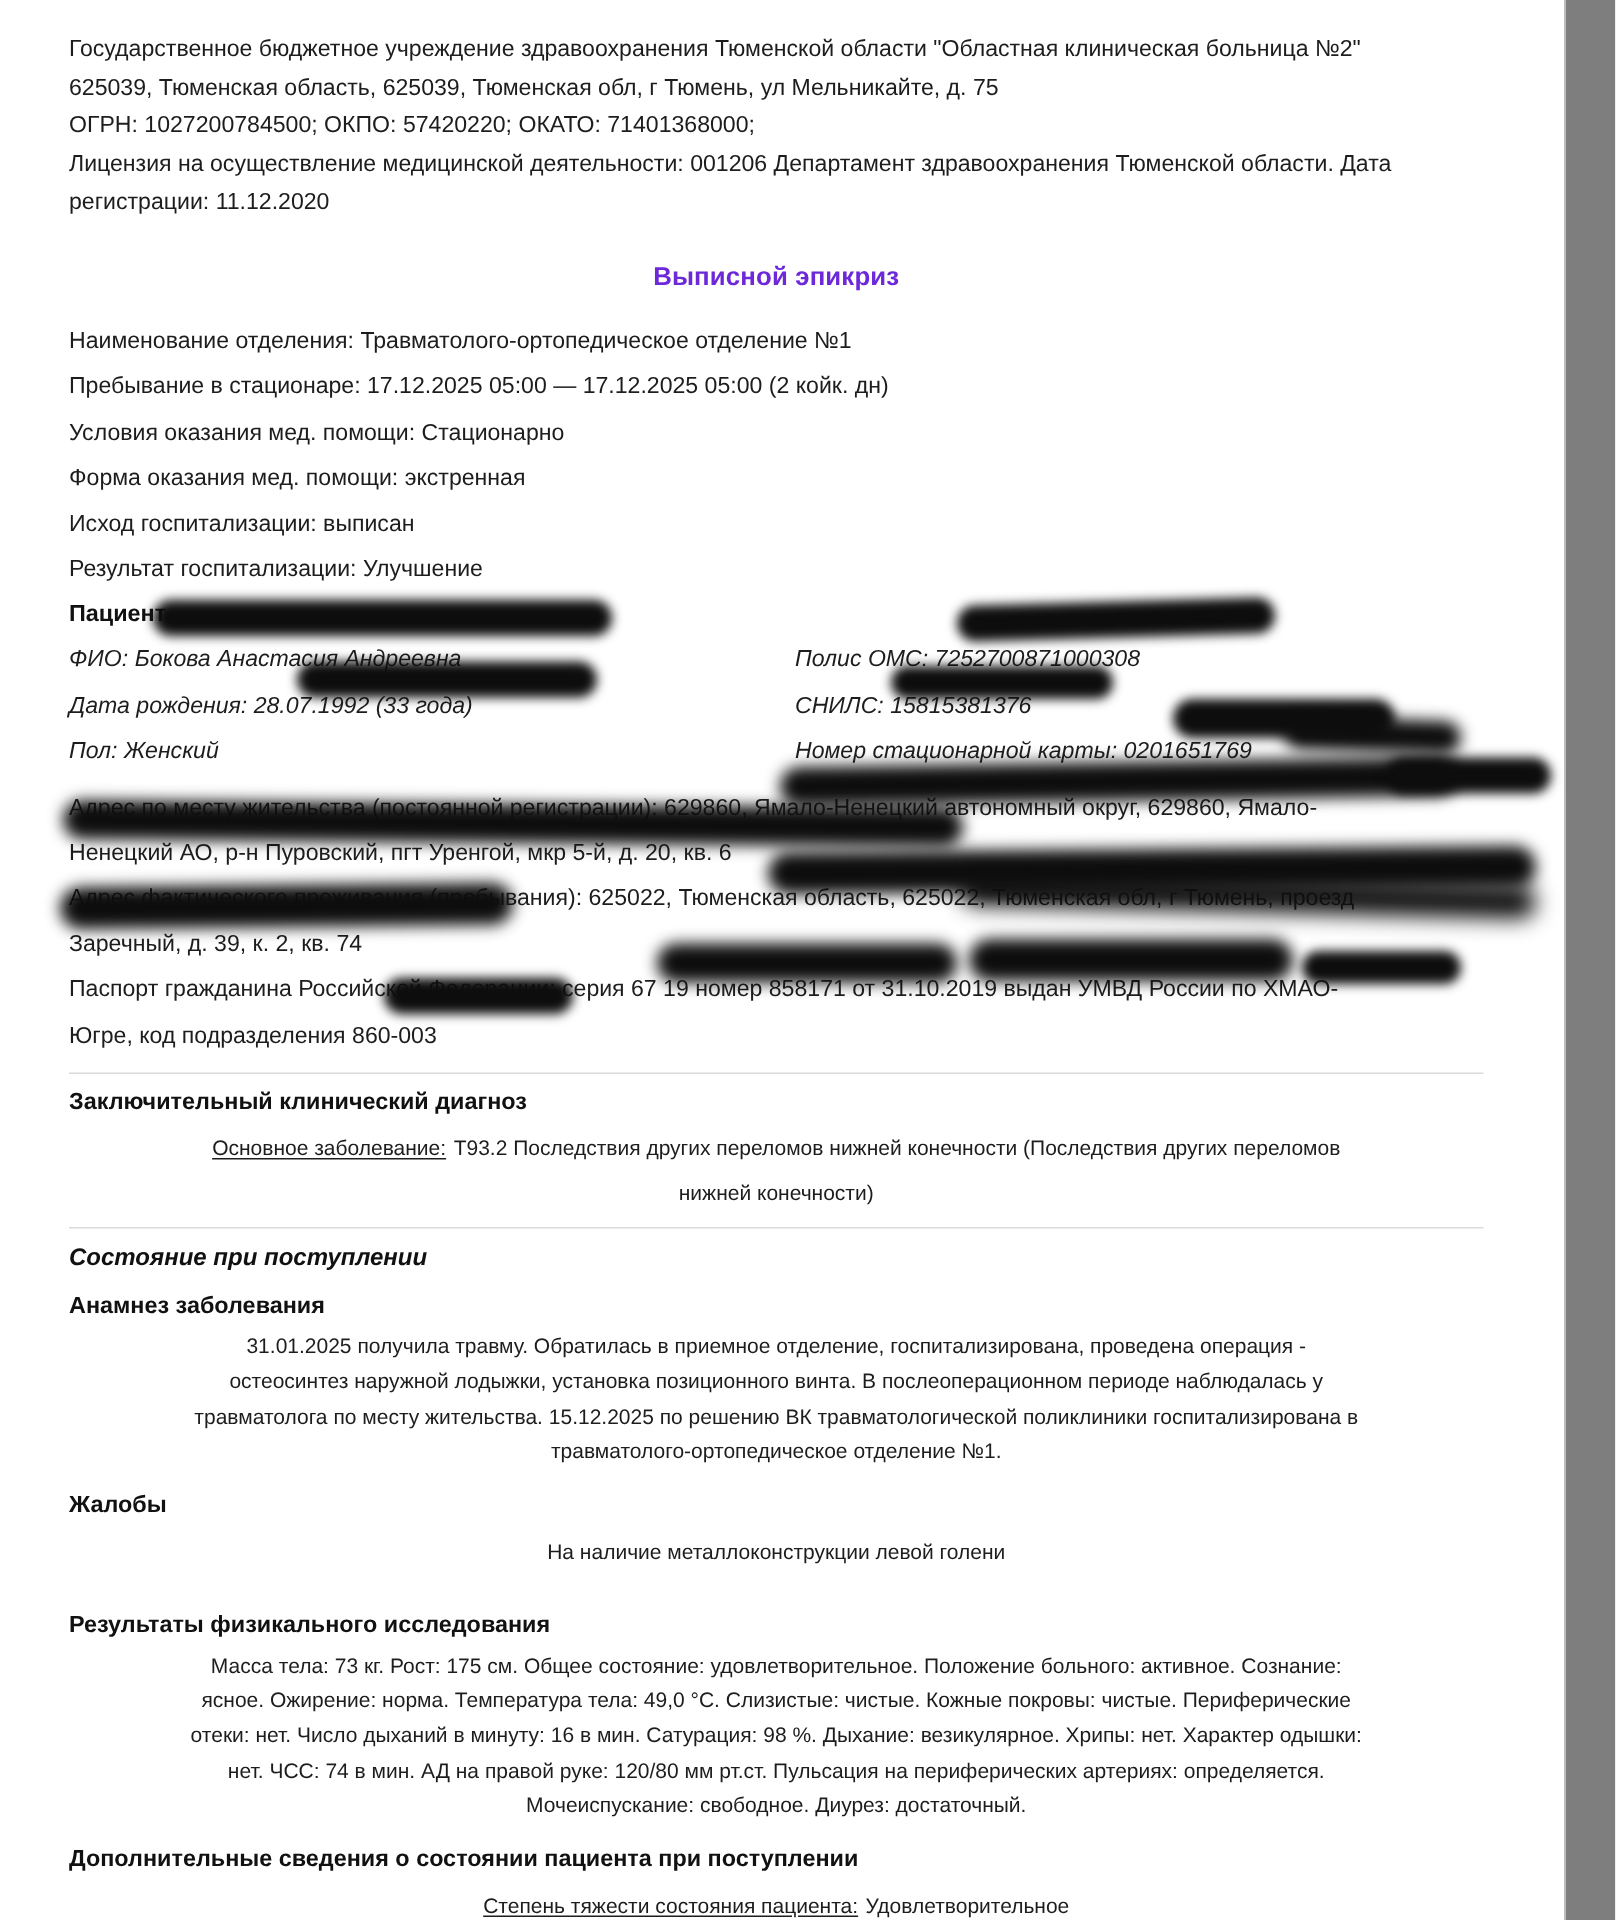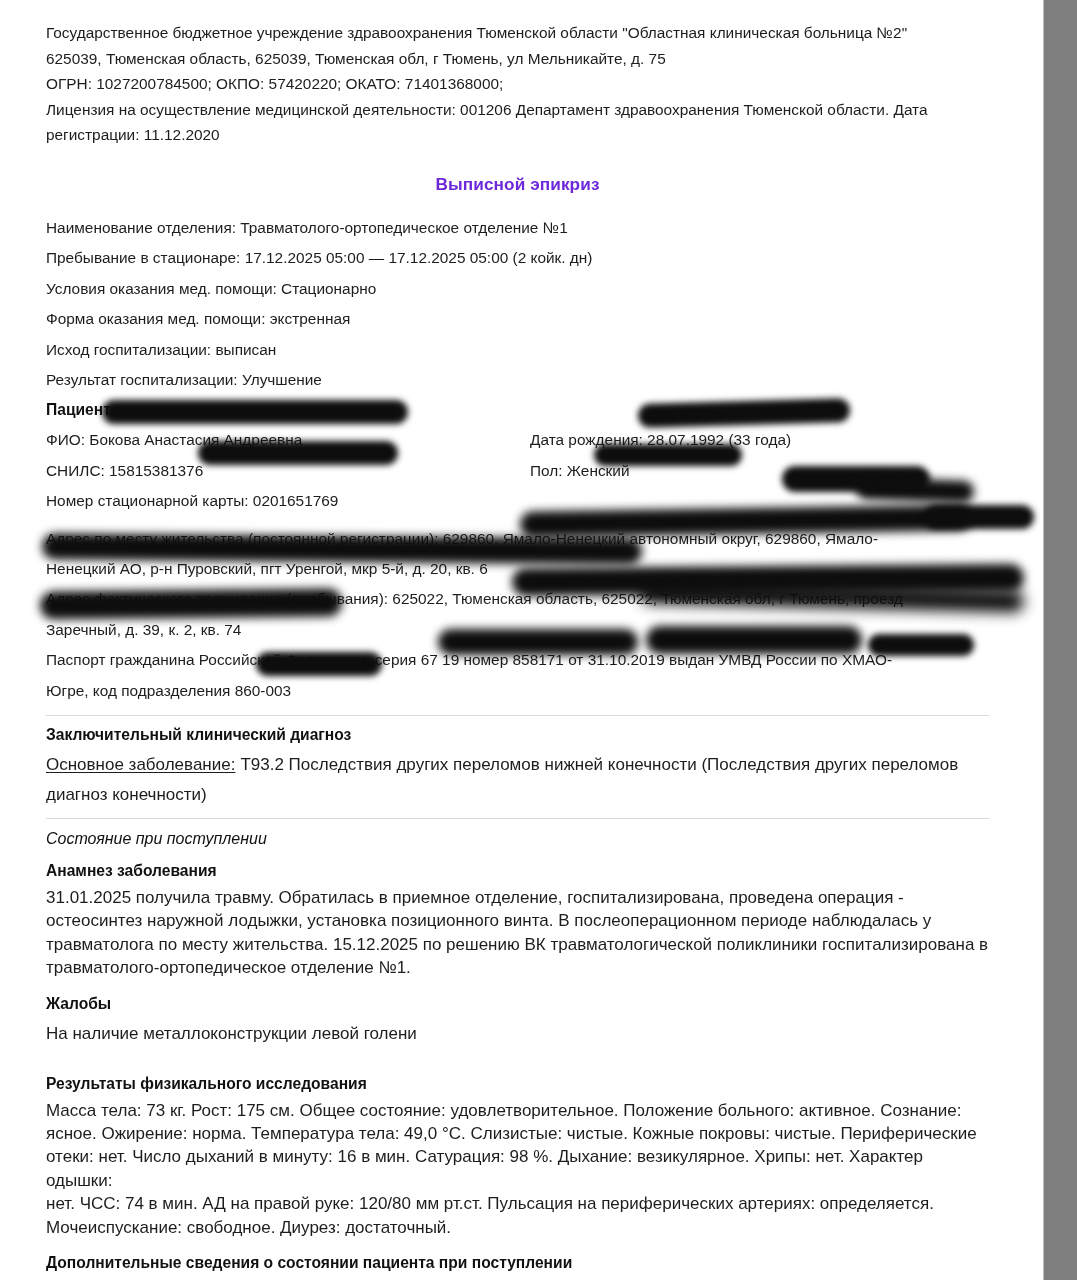--- a/index.html
+++ b/index.html
@@ -30,60 +30,62 @@
   }
 
   
   .line {
     font-size: 15.4px;
     line-height: 30.4px;
     color: #1d1d1d;
     white-space: nowrap;
   }
   .para {
-    font-size: 17px;
+    font-size: 14px;
     line-height: 23.4px;
     color: #1d1d1d;
+    text-align: center;
   }
   .head-block .line { line-height: 25.6px; }
   .doc-title {
     text-align: center;
     font-size: 17.2px;
     font-weight: bold;
     color: #6d28d9;
     margin: 26px 0 18px 0;
     letter-spacing: .1px;
   }
   .sec-bold {
     font-size: 15.6px;
     font-weight: bold;
     color: #111;
     line-height: 30px;
   }
   .sec-bold-italic {
     font-size: 16px;
-    font-weight: normal;
+    font-weight: bold;
     font-style: italic;
     color: #111;
     line-height: 34px;
   }
   .u { text-decoration: underline; text-underline-offset: 2px; }
   .rule {
     height: 1px;
     background: #dadada;
     margin: 9px 0 4px 0;
   }
   .rule.tight { margin: 7px 0 3px 0; }
 
   
   .pt-grid {
     position: relative;
     display: grid;
     grid-template-columns: 484px auto;
     column-gap: 0;
+    font-style: italic;
   }
   .pt-grid .line { line-height: 30.4px; }
 
   
   .redactions {
     position: absolute;
     left: 0; top: 0;
     width: 1031px;
     height: 1280px;
     pointer-events: none;
@@ -139,20 +141,21 @@
       <div class="line">Форма оказания мед. помощи: экстренная</div>
       <div class="line">Исход госпитализации: выписан</div>
       <div class="line">Результат госпитализации: Улучшение</div>
     </div>
 
     <div>
       <div class="sec-bold">Пациент</div>
 
       <div class="pt-grid">
         <div class="line">ФИО: Бокова Анастасия Андреевна</div>
+        <div class="line">Полис ОМС: 7252700871000308</div>
         <div class="line">Дата рождения: 28.07.1992 (33 года)</div>
         <div class="line">СНИЛС: 15815381376</div>
         <div class="line">Пол: Женский</div>
         <div class="line">Номер стационарной карты: 0201651769</div>
       </div>
 
       <div style="height:7px"></div>
 
       <div>
         <div class="line">Адрес по месту жительства (постоянной регистрации): 629860, Ямало-Ненецкий автономный округ, 629860, Ямало-</div>
@@ -169,21 +172,21 @@
         <div class="line">Югре, код подразделения 860-003</div>
       </div>
     </div>
 
     <div class="rule"></div>
 
     <div>
       <div class="sec-bold">Заключительный клинический диагноз</div>
       <div class="para" style="line-height:30.4px;">
         <span class="u">Основное заболевание:</span><span style="margin-left:5px">Т93.2 Последствия других переломов нижней конечности (Последствия других переломов</span><br>
-        <span>диагноз конечности)</span>
+        <span>нижней конечности)</span>
       </div>
     </div>
 
     <div class="rule tight"></div>
 
     <div>
       <div class="sec-bold-italic">Состояние при поступлении</div>
 
       <div class="sec-bold">Анамнез заболевания</div>
       <div class="para">

